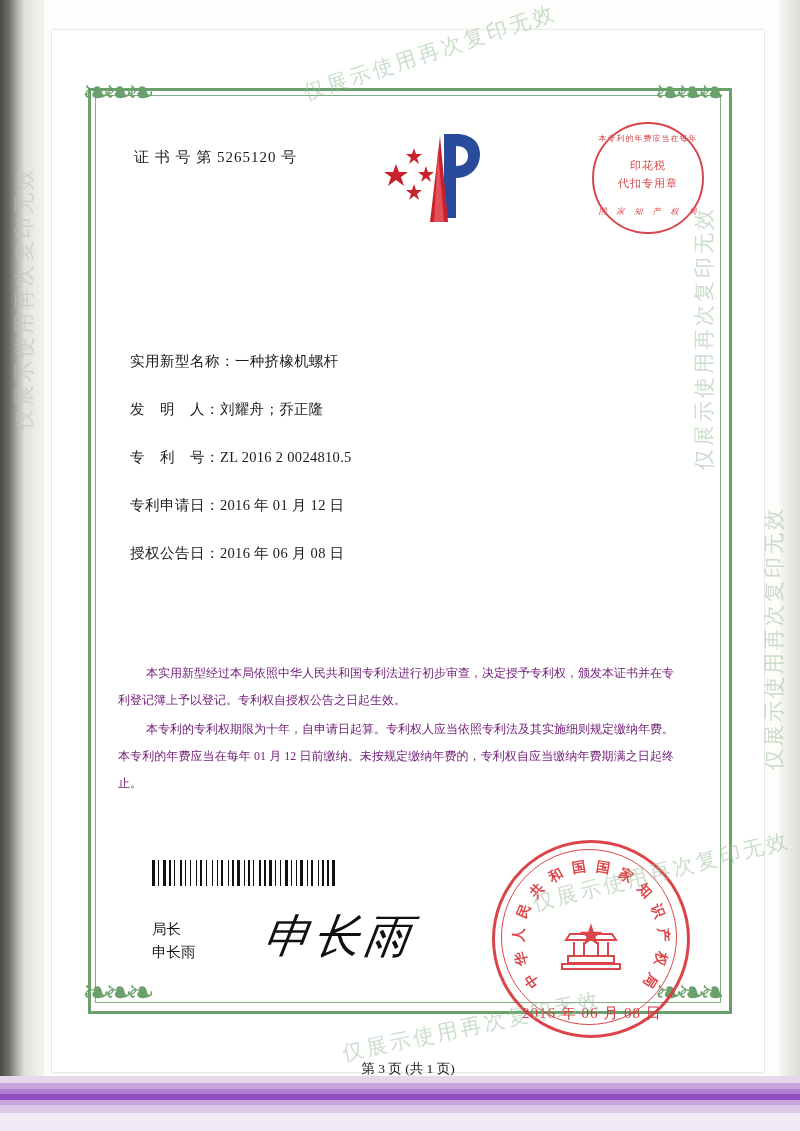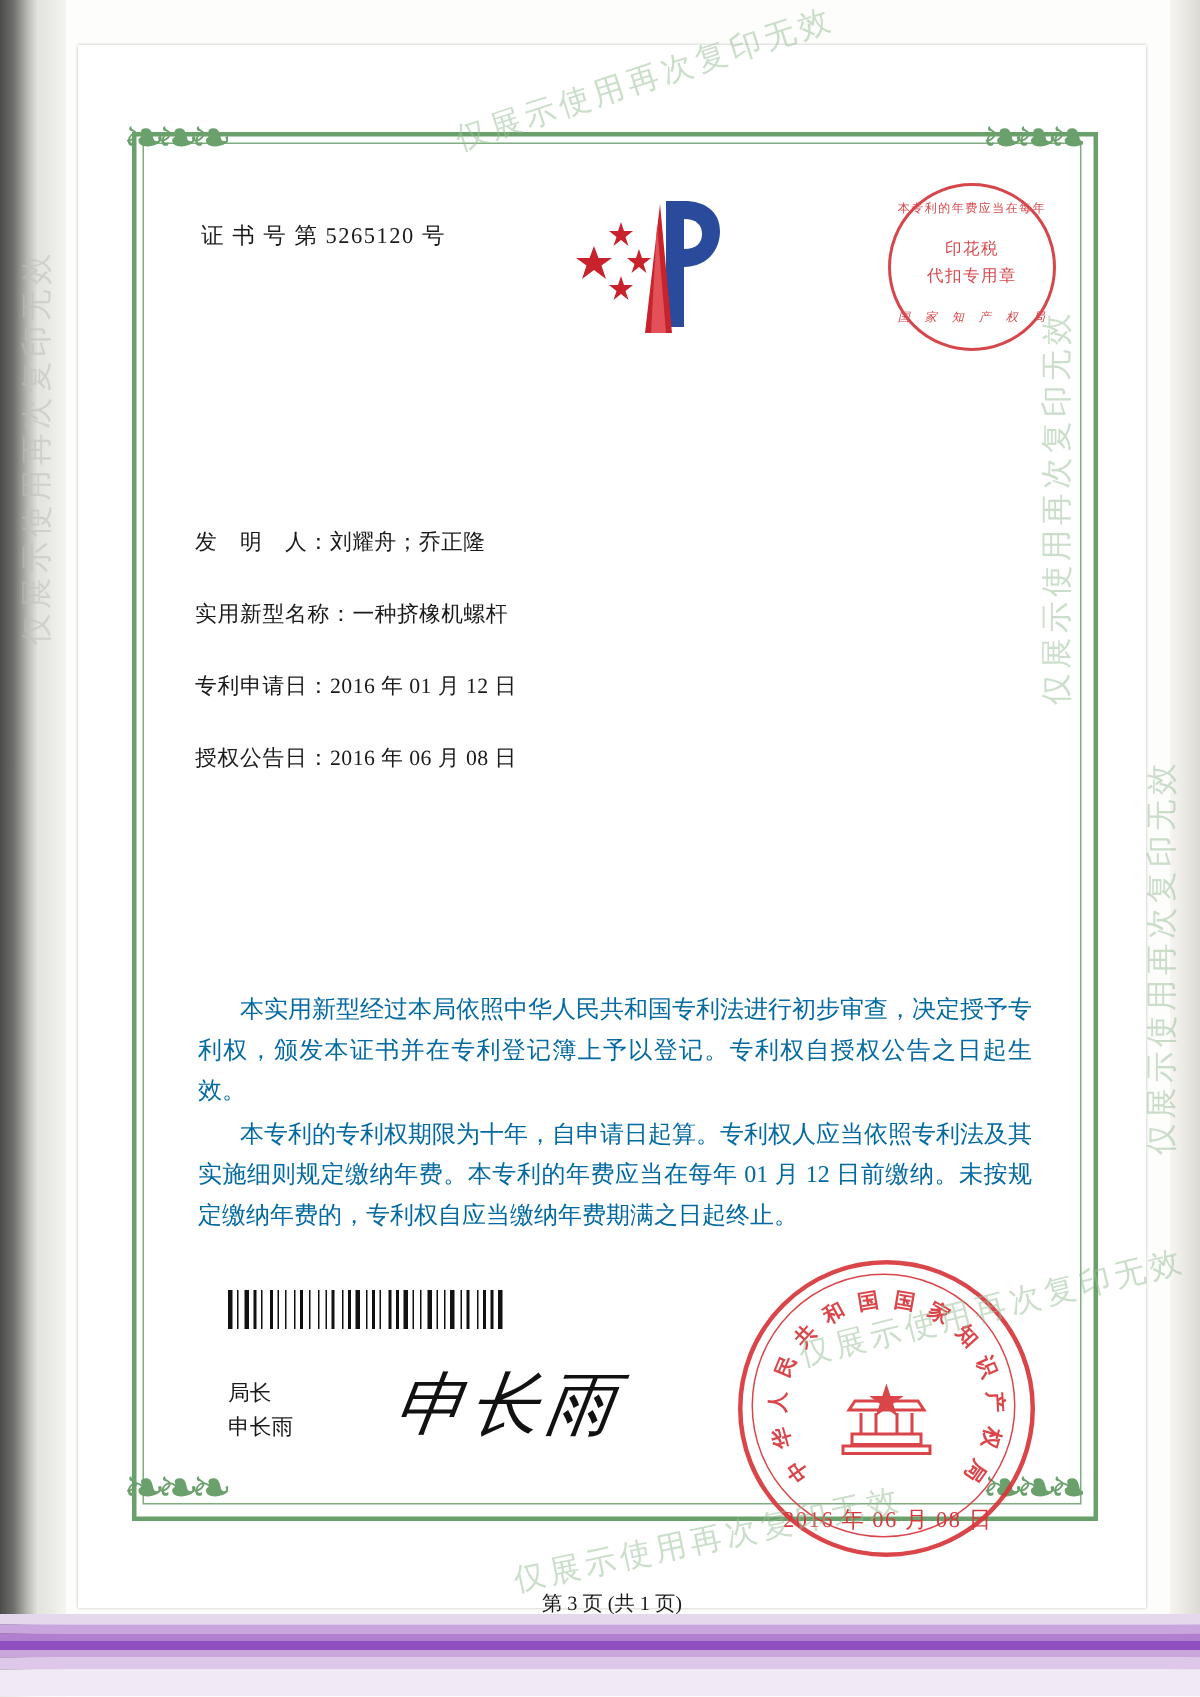--- a/index.html
+++ b/index.html
@@ -159,26 +159,26 @@
     color: #1a1a1a;
     margin-bottom: 29px;
     white-space: nowrap;
   }
   .field .lbl { letter-spacing: 0.5px; }
   .field .val { letter-spacing: 0.3px; }
 
   
   .paras {
     position: absolute;
-    left: 80px;
+    left: 66px;
     top: 630px;
     width: 556px;
-    font-size: 16px;
+    font-size: 12px;
     line-height: 27px;
-    color: #0369a1;
+    color: #701a75;
     text-align: justify;
   }
   .paras p {
     margin: 0 0 2px 0;
     text-indent: 28px;
   }
 
   
   .barcode {
     position: absolute;
@@ -351,24 +351,27 @@
     <div class="stamp-top">
       <div class="arc-top">本专利的年费应当在每年</div>
       <div class="mid1">印花税</div>
       <div class="mid2">代扣专用章</div>
       <div class="arc-bottom">国　家　知　产　权　局</div>
     </div>
 
 
     <div class="fields">
       <div class="field">
+        <span class="lbl">实用新型名称：</span><span class="val">一种挤橡机螺杆</span>
+      </div>
+      <div class="field">
         <span class="lbl">发　明　人：</span><span class="val">刘耀舟；乔正隆</span>
       </div>
       <div class="field">
-        <span class="lbl">实用新型名称：</span><span class="val">一种挤橡机螺杆</span>
+        <span class="lbl">专　利　号：</span><span class="val">ZL 2016 2 0024810.5</span>
       </div>
       <div class="field">
         <span class="lbl">专利申请日：</span><span class="val">2016 年 01 月 12 日</span>
       </div>
       <div class="field">
         <span class="lbl">授权公告日：</span><span class="val">2016 年 06 月 08 日</span>
       </div>
     </div>
 
     <div class="paras">

